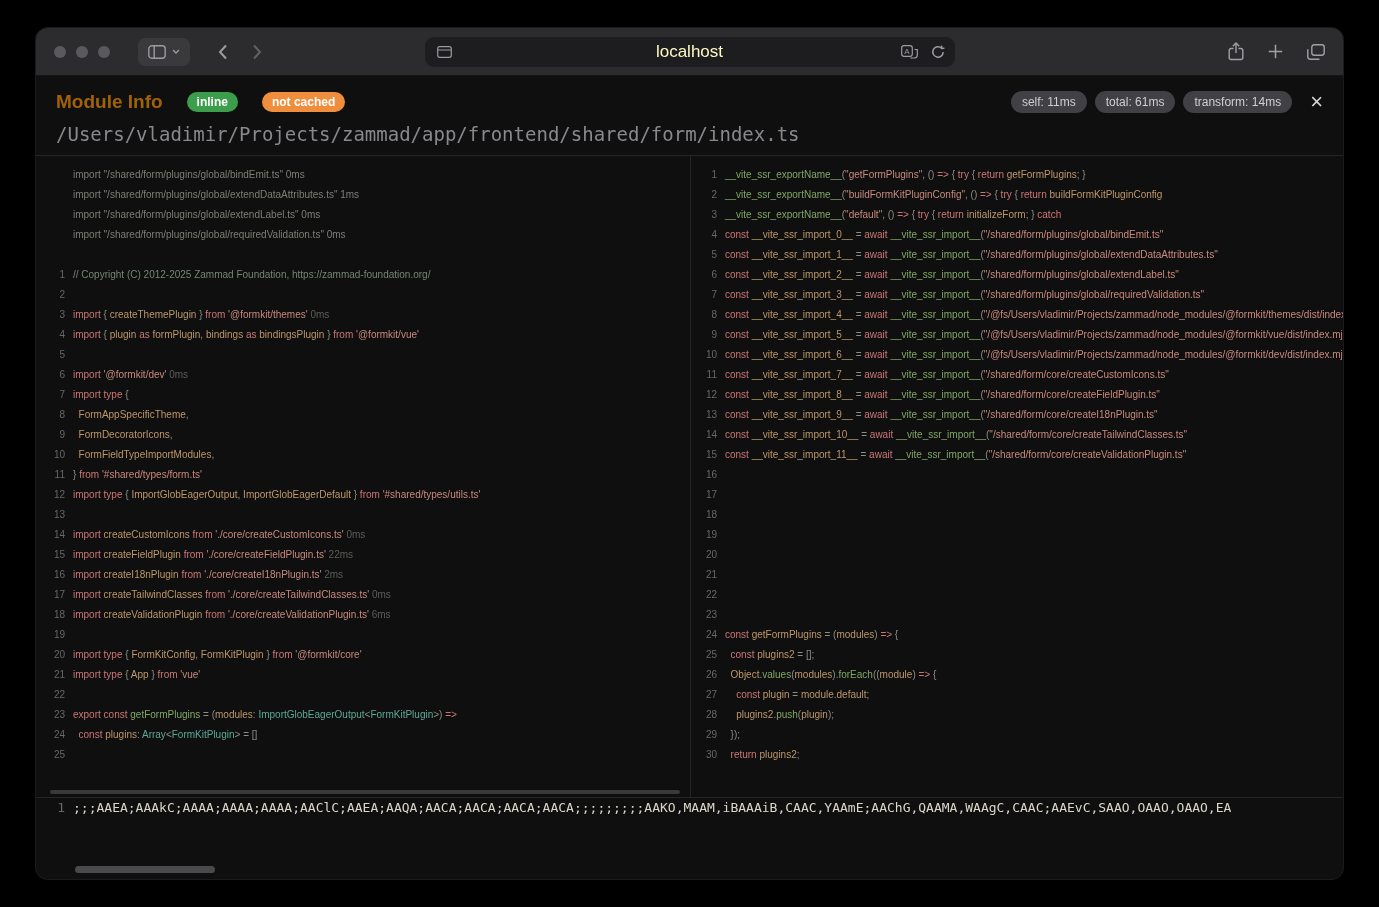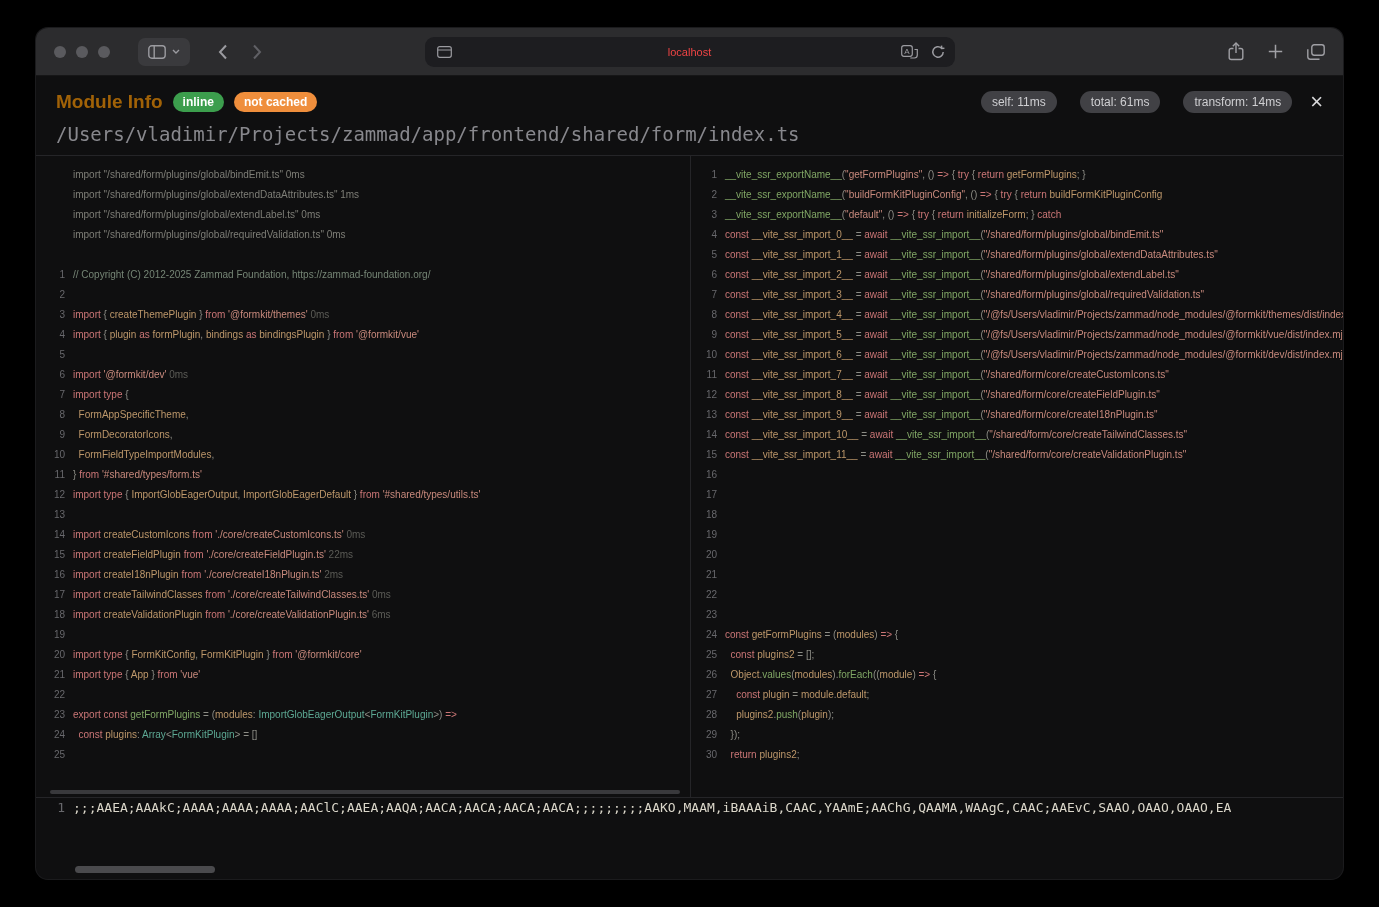--- a/index.html
+++ b/index.html
@@ -13,34 +13,34 @@
   .titlebar{height:48px;flex:none;background:#2c2c2e;border-bottom:1px solid #161617;
     display:flex;align-items:center;padding:0 18px;position:relative}
   .lights{display:flex;gap:10px;margin-right:28px}
   .light{width:12px;height:12px;border-radius:50%;background:#5a5a5e}
   .sidebar-btn{width:52px;height:28px;background:#3a3a3d;border-radius:7px;display:flex;
     align-items:center;justify-content:center;gap:6px;margin-right:28px}
   .nav-btn{display:flex;align-items:center;margin-right:24px}
   .addr{position:absolute;left:50%;top:9px;transform:translateX(-50%);width:530px;height:30px;
     background:#1d1d20;border-radius:9px}
   .addr-text{position:absolute;left:0;right:0;top:0;bottom:0;display:flex;align-items:center;
-    justify-content:center;color:#ef4444;font-size:11px}
+    justify-content:center;color:#fef9c3;font-size:17px}
   .addr-left{position:absolute;left:12px;top:9px}
   .addr-right{position:absolute;right:10px;top:0;bottom:0;display:flex;align-items:center;gap:13px}
   .tb-right{margin-left:auto;display:flex;align-items:center;gap:24px}
   svg.ic{display:block}
 
   
   .mod-header{height:79px;flex:none;padding:13px 20px 0}
   .mod-title-row{display:flex;align-items:center;height:26px}
   .mod-title{font-size:19px;font-weight:700;color:#a16207}
-  .badge{font-size:12px;font-weight:600;color:#fff;border-radius:999px;padding:3px 10px;margin-left:10px;line-height:1.2}
+  .badge{font-size:12px;font-weight:600;color:#fff;border-radius:999px;padding:3px 10px;margin-left:24px;line-height:1.2}
   .badge-inline{background:#3c9e4d}
   .badge-notcached{background:#ef8e3c}
-  .pills{margin-left:auto;display:flex;align-items:flex-end;gap:23px}
+  .pills{margin-left:auto;display:flex;align-items:flex-end;gap:8px}
   .pill{background:#414145;color:#cfcfd2;font-size:12px;border-radius:999px;padding:4px 11px;line-height:1.2}
   .close-btn{margin-left:18px;color:#d8d8da;font-size:22px;line-height:20px}
   .mod-path{margin-top:8px;font-family:"DejaVu Sans Mono",monospace;font-size:19px;color:#88888d;white-space:pre}
 
   
   .panels{display:flex;flex:1;min-height:0;border-top:1px solid #252528}
   .panel{display:flex;flex-direction:column;min-width:0}
   .panel-source{width:655px;flex:none;border-right:1px solid #252528}
   .panel-trans{flex:1}
   .panel-head{height:33px;flex:none;display:flex;align-items:center;padding:0 15px;

